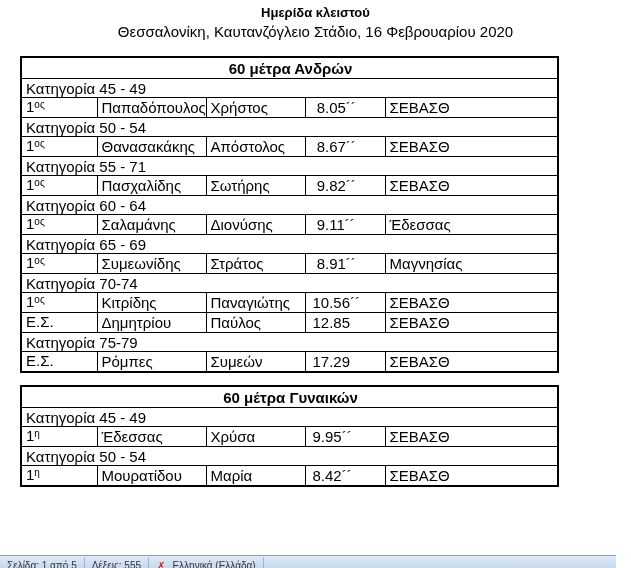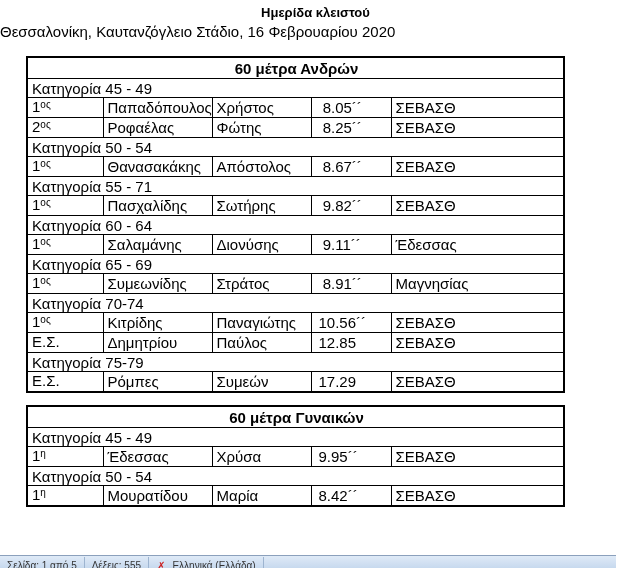--- a/index.html
+++ b/index.html
@@ -12,30 +12,30 @@
     position: relative;
   }
   .doc-title {
     margin-top: 4px;
     text-align: center;
     font-weight: bold;
     font-size: 13px;
     line-height: 18px;
   }
   .doc-subtitle {
-    text-align: left;
+    text-align: center;
     font-size: 15px;
     line-height: 18px;
     margin-top: 1px;
   }
   table.results {
     border-collapse: collapse;
     table-layout: fixed;
     width: 537px;
-    margin-left: 26px;
+    margin-left: 20px;
     border: 2px solid #000;
     padding-left: 20px;
   }
   table.results.t-men   { margin-top: 15px; }
   table.results.t-women { margin-top: 12px; }
   table.results td {
     border: 1px solid #000;
     font-size: 15px;
     line-height: 17px;
     height: 18px;
@@ -115,27 +115,20 @@
           <tr class="cat-row">
             <td colspan="5">Κατηγορία 45 - 49</td>
           </tr>
           <tr>
             <td><span>1</span><span class="sup">ος</span></td>
             <td>Παπαδόπουλος</td>
             <td>Χρήστος</td>
             <td class="time-cell"> 8.05´´</td>
             <td>ΣΕΒΑΣΘ</td>
           </tr>
-          <tr>
-            <td><span>2</span><span class="sup">ος</span></td>
-            <td>Ροφαέλας</td>
-            <td>Φώτης</td>
-            <td class="time-cell"> 8.25´´</td>
-            <td>ΣΕΒΑΣΘ</td>
-          </tr>
           <tr class="cat-row">
             <td colspan="5">Κατηγορία 50 - 54</td>
           </tr>
           <tr>
             <td><span>1</span><span class="sup">ος</span></td>
             <td>Θανασακάκης</td>
             <td>Απόστολος</td>
             <td class="time-cell"> 8.67´´</td>
             <td>ΣΕΒΑΣΘ</td>
           </tr>

